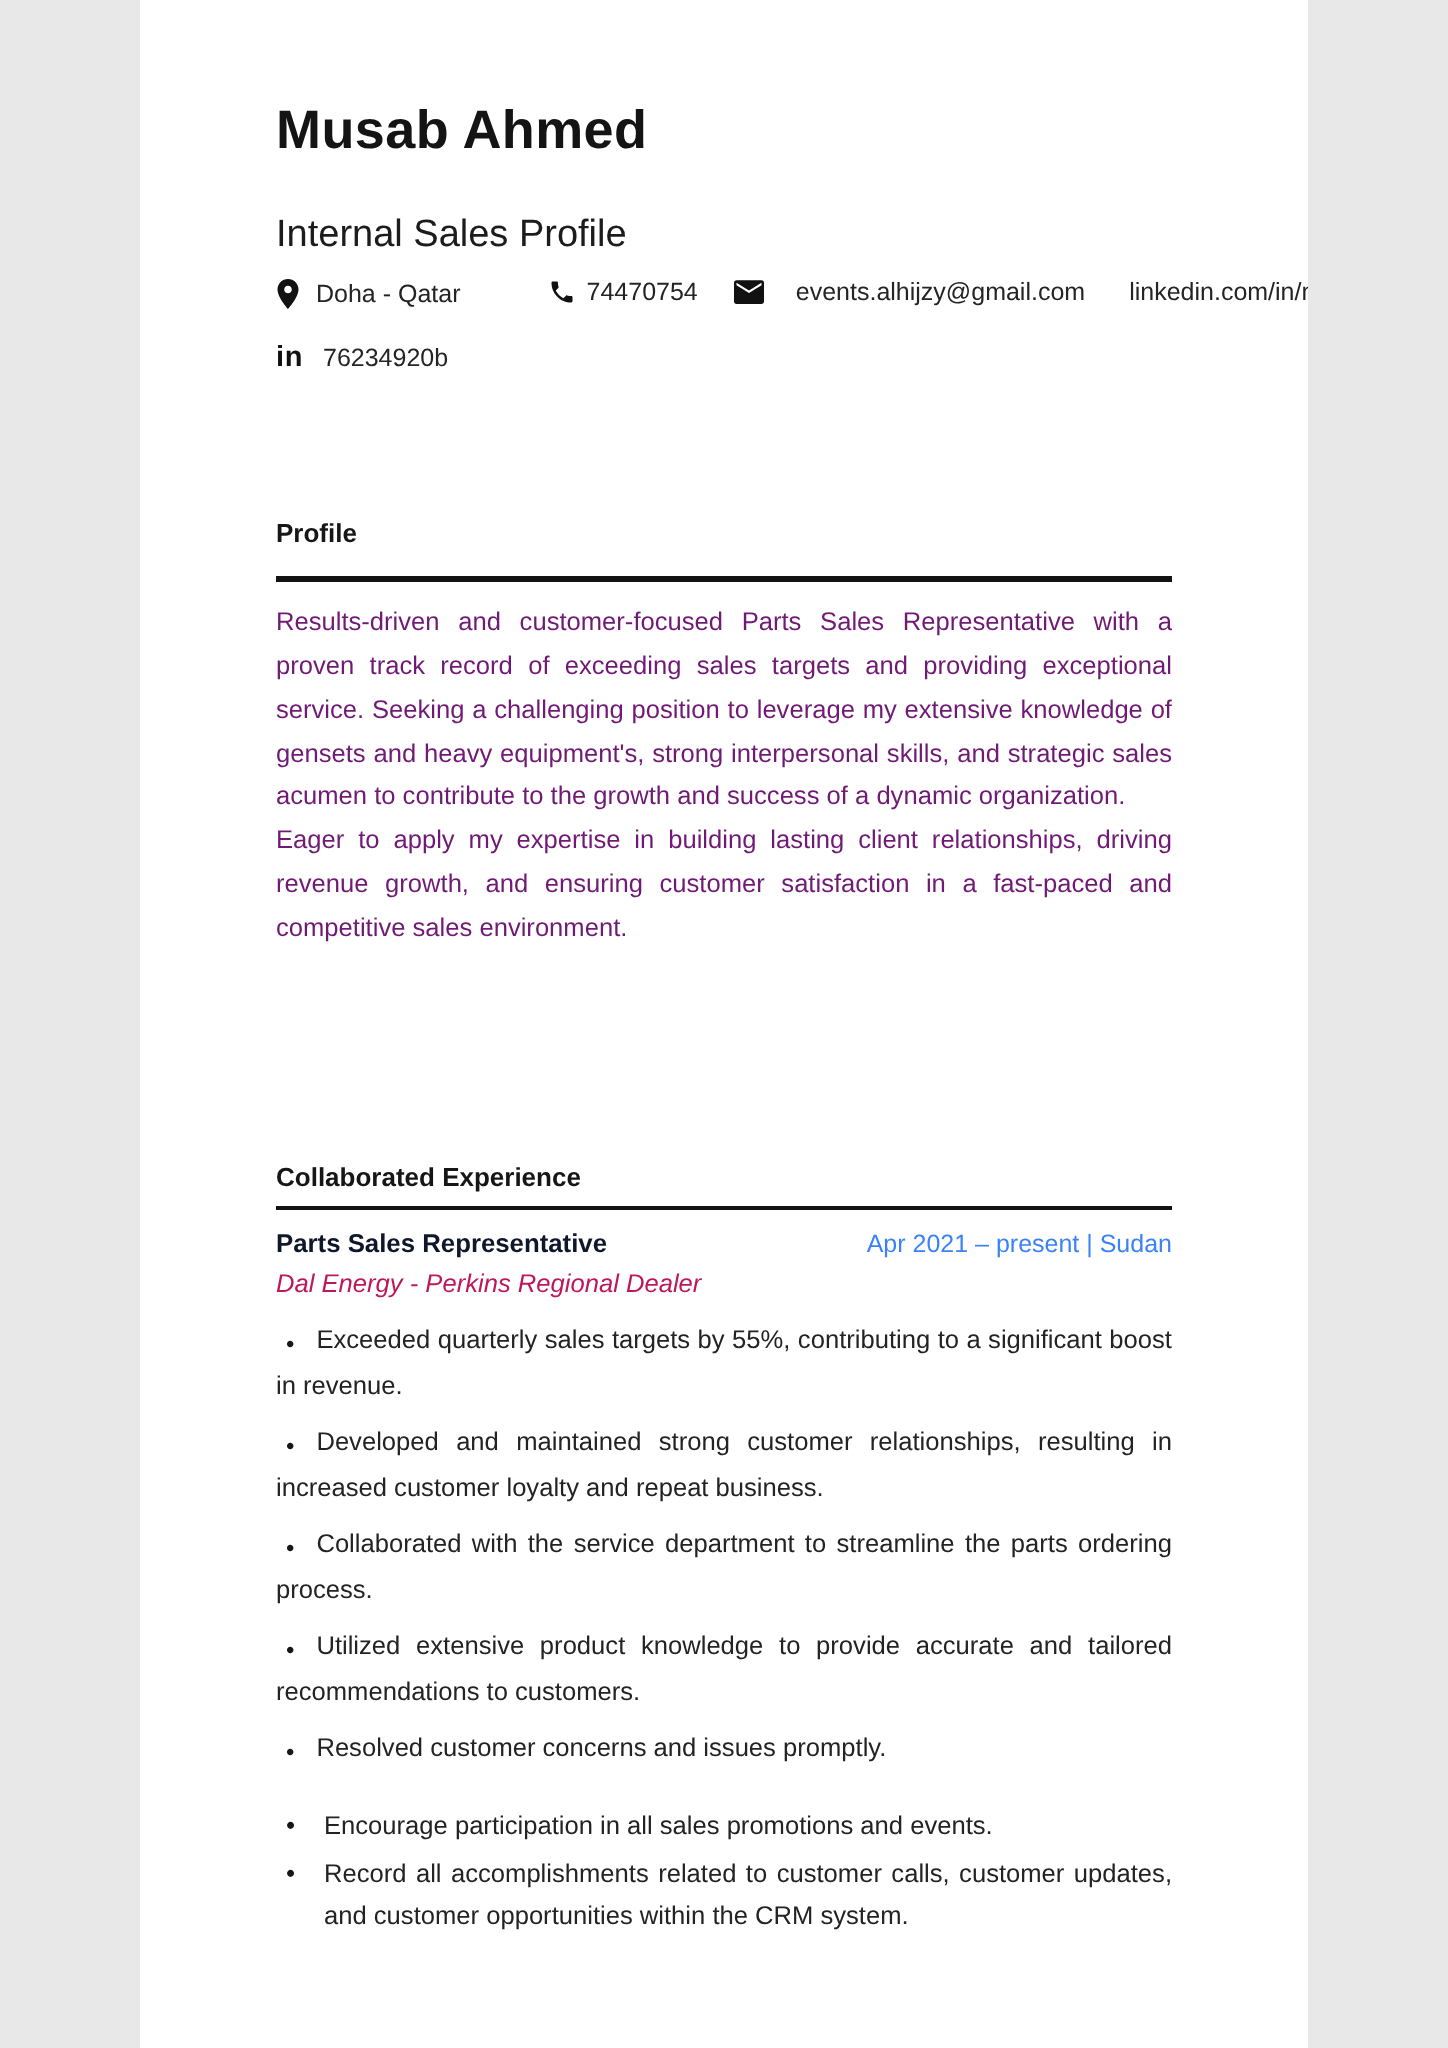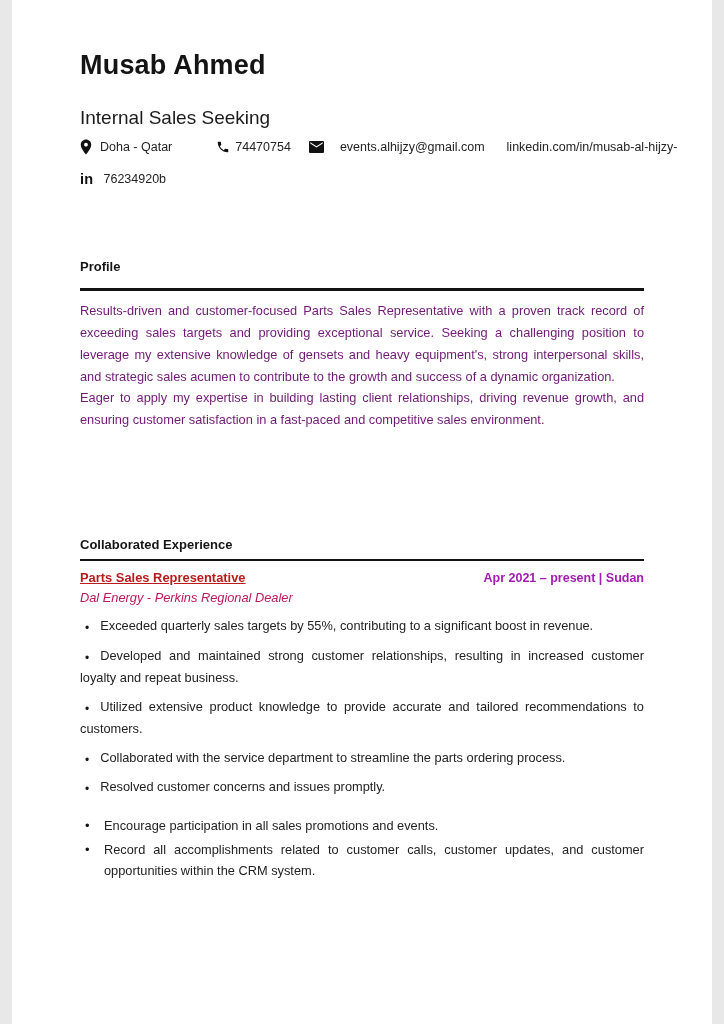--- a/index.html
+++ b/index.html
@@ -1,17 +1,17 @@
 <!DOCTYPE html>
 <html><head>
 <meta charset="utf-8">
 <style>
   html, body { margin: 0; padding: 0; background: #e8e8e8; }
   .page {
-    width: 700px;
+    width: 584px;
     height: 1024px;
     margin: 0 auto;
     background: #ffffff;
     box-sizing: border-box;
     padding: 50px 68px 0 68px;
     font-family: "Liberation Sans", sans-serif;
     color: #222222;
     overflow: hidden;
   }
 
@@ -26,21 +26,21 @@
   }
   .person-title {
     font-size: 19px;
     font-weight: 400;
     color: #1c1c1c;
     margin-top: 26px;
     line-height: 1.2;
   }
   .contact-row {
     display: flex;
-    align-items: center;
+    align-items: flex-start;
     margin-top: 9px;
     font-size: 12.5px;
     color: #242424;
     white-space: nowrap;
   }
   .citem { display: inline-flex; align-items: center; }
   .citem.loc  { gap: 8px; }
   .citem.tel  { gap: 5px;  margin-left: 44px; }
   .citem.mail { gap: 16px; margin-left: 18px; }
   .citem.link { margin-left: 22px; }
@@ -89,27 +89,26 @@
   
   .job-header {
     display: flex;
     justify-content: space-between;
     align-items: baseline;
     margin-top: 9px;
   }
   .job-title {
     font-size: 12.9px;
     font-weight: 700;
-    color: #b91c1c;
-    text-decoration: underline;
+    color: #0f172a;
   }
   .job-date {
     font-size: 12.5px;
-    font-weight: 700;
-    color: #a21caf;
+    font-weight: 400;
+    color: #3b82f6;
   }
   .job-company {
     font-style: italic;
     font-size: 12.8px;
     margin-top: 5px;
     color: #be185d;
   }
 
   
   .bullets-a { margin-top: 10px; }
@@ -146,21 +145,21 @@
   }
   .bullet-b .bt { flex: 1; text-align: justify; }
 </style>
 </head>
 <body>
 
 <div class="page">
 
   <h1 class="person-name">Musab Ahmed</h1>
 
-  <div class="person-title">Internal Sales Seeking</div>
+  <div class="person-title">Internal Sales Profile</div>
 
   <div class="contact-row">
     <span class="citem loc">
       <span class="icon">
         <svg width="12" height="16" viewBox="0 0 24 32" fill="#111111" xmlns="http://www.w3.org/2000/svg">
           <path d="M12 1C6.2 1 1.5 5.7 1.5 11.5c0 7.9 10.5 19.5 10.5 19.5s10.5-11.6 10.5-19.5C22.5 5.7 17.8 1 12 1zm0 14.2c-2.1 0-3.8-1.7-3.8-3.8S9.9 7.7 12 7.7s3.8 1.7 3.8 3.8-1.7 3.7-3.8 3.7z"></path>
         </svg>
       </span>
       <span>Doha - Qatar</span>
     </span>
@@ -204,22 +203,22 @@
 
   <div class="job-header">
     <span class="job-title">Parts Sales Representative</span>
     <span class="job-date">Apr 2021 – present | Sudan</span>
   </div>
   <div class="job-company">Dal Energy - Perkins Regional Dealer</div>
 
   <div class="bullets-a">
     <div class="bullet-a"><span class="dot-a">•</span><span class="bt">Exceeded quarterly sales targets by 55%, contributing to a significant boost in revenue.</span></div>
     <div class="bullet-a"><span class="dot-a">•</span><span class="bt">Developed and maintained strong customer relationships, resulting in increased customer loyalty and repeat business.</span></div>
+    <div class="bullet-a"><span class="dot-a">•</span><span class="bt">Collaborated with the service department to streamline the parts ordering process.</span></div>
     <div class="bullet-a"><span class="dot-a">•</span><span class="bt">Utilized extensive product knowledge to provide accurate and tailored recommendations to customers.</span></div>
-    <div class="bullet-a"><span class="dot-a">•</span><span class="bt">Collaborated with the service department to streamline the parts ordering process.</span></div>
     <div class="bullet-a"><span class="dot-a">•</span><span class="bt">Resolved customer concerns and issues promptly.</span></div>
   </div>
 
   <div class="bullets-b">
     <div class="bullet-b">
         <span class="dot-b">•</span>
         <span class="bt">Encourage participation in all sales promotions and events.</span>
       </div>
     <div class="bullet-b">
         <span class="dot-b">•</span>

